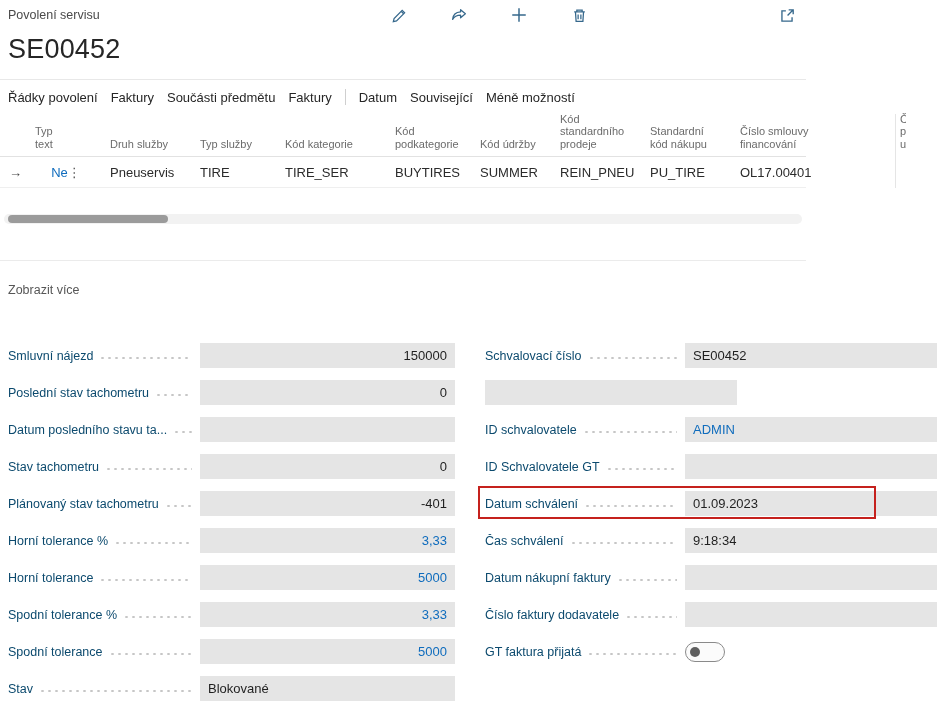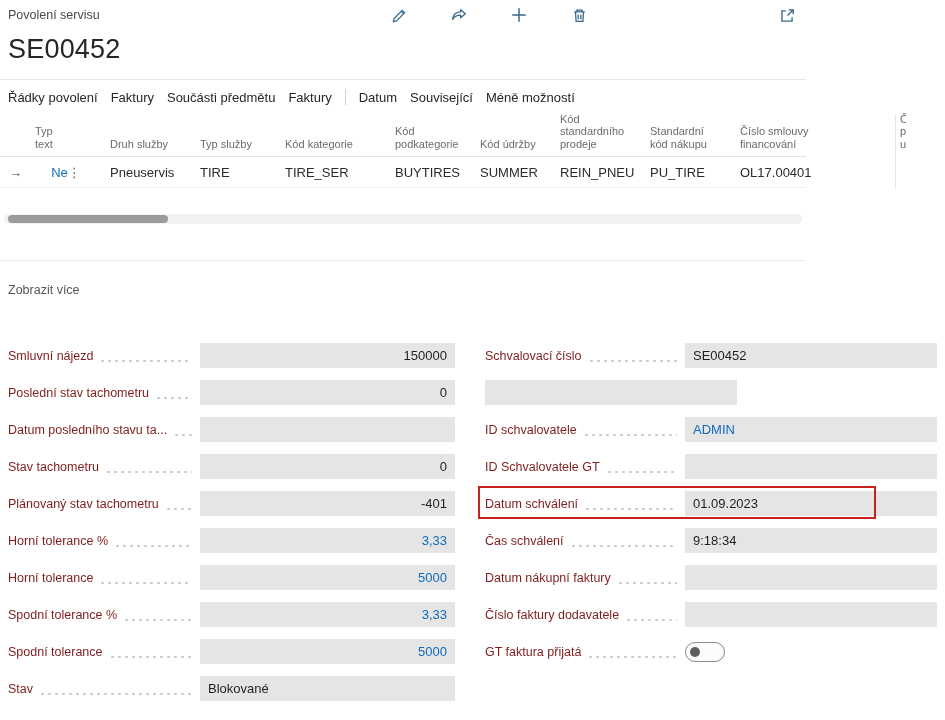--- a/index.html
+++ b/index.html
@@ -51,21 +51,21 @@
   .section-head { display:flex; justify-content:space-between; align-items:center; padding:22px 8px 0 8px; }
   .section-title { font-size:15px; font-weight:700; color:#1f1f1f; cursor:pointer; }
   .show-more { font-size:12.5px; color:#565656; cursor:pointer; }
 
   
   .form { display:flex; margin:40px 5px 0 8px; }
   .fcol { display:flex; flex-direction:column; }
   .fcol.left { width:450px; margin-right:30px; }
   .fcol.right { width:452px; }
   .frow { display:flex; align-items:center; height:37px; position:relative; }
-  .flabel { display:flex; align-items:flex-end; font-size:12.5px; color:#7f1d1d; overflow:hidden; }
+  .flabel { display:flex; align-items:center; font-size:12.5px; color:#0c4a6e; overflow:hidden; }
   .left .flabel { flex:0 0 192px; }
   .right .flabel { flex:0 0 200px; }
   .ltext { flex:0 0 auto; white-space:nowrap; }
   .dots { flex:1 1 auto; height:4px; margin:5px 8px 0 6px;
           background-image:radial-gradient(circle, #c6c6c6 1px, transparent 1.4px);
           background-size:7px 4px; background-repeat:repeat-x; }
   .fvalue { height:25px; background:#e5e5e5; font-size:13px; color:#1f1f1f;
             display:flex; align-items:center; padding:0 8px; cursor:text; }
   .left .fvalue { flex:0 0 255px; }
   .right .fvalue { flex:0 0 252px; }

